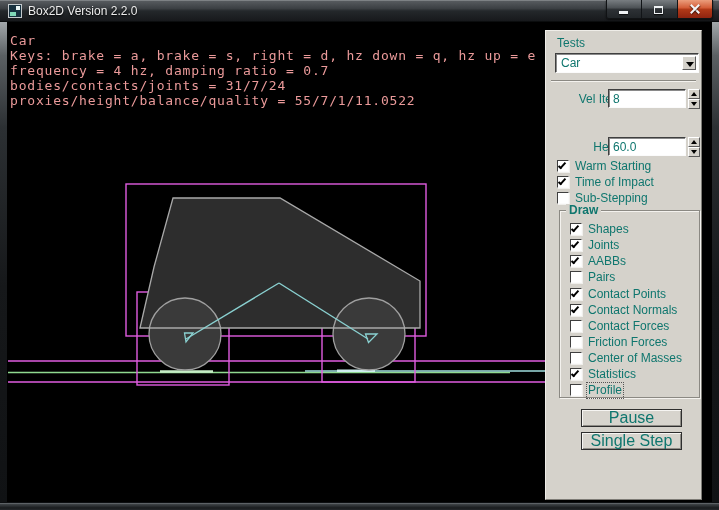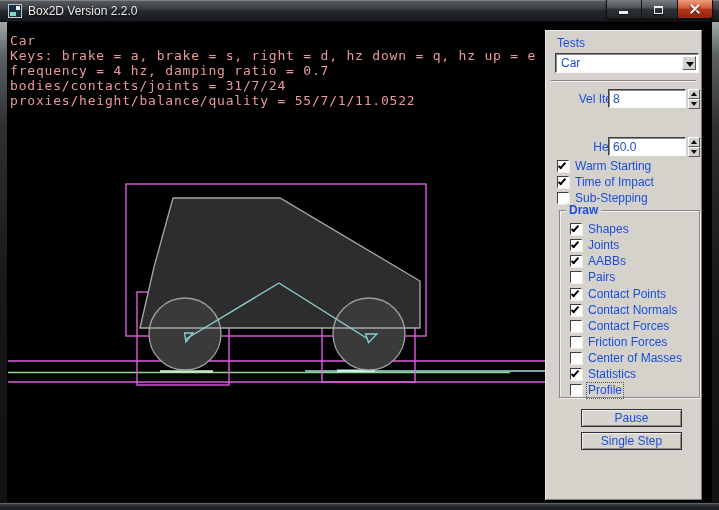--- a/index.html
+++ b/index.html
@@ -49,21 +49,21 @@
   .canvas{position:absolute;left:8px;top:22px;width:703px;height:480px;background:#000;}
   .stats{position:absolute;left:2px;top:11px;color:#eb9a9a;
     font-family:"DejaVu Sans Mono",monospace;font-size:13px;letter-spacing:0.8px;}
   .stats div{height:15px;line-height:15px;white-space:pre;}
   svg{position:absolute;left:0;top:0;}
 
   
   .panel{position:absolute;left:545px;top:30px;width:157px;height:470px;background:#d5d2cb;
     border-top:1px solid #efede8;border-left:1px solid #efede8;
     border-right:1px solid #7e7c76;border-bottom:1px solid #7e7c76;
-    font-size:12px;color:#1d4ed8;}
+    font-size:12px;color:#0f766e;}
   .panel-label{position:absolute;left:11px;top:5px;}
   .combo{position:absolute;left:9px;top:22px;width:144px;height:20px;background:#fff;
     border-top:1px solid #3f3f3f;border-left:1px solid #3f3f3f;
     border-bottom:1px solid #fbfbfb;border-right:1px solid #fbfbfb;
     box-shadow:inset 1px 1px 0 #8a8a8a;}
   .combo-value{position:absolute;left:5px;top:2px;line-height:14px;}
   .combo-btn{position:absolute;right:2px;top:2px;width:14px;height:14px;background:#d5d2cb;
     border-top:1px solid #fff;border-left:1px solid #fff;
     border-bottom:1px solid #5a5a5a;border-right:1px solid #5a5a5a;}
   .tri-down{position:absolute;left:3px;top:5px;width:0;height:0;
@@ -98,21 +98,21 @@
   .cb-row.on .checkmark{display:block;}
   .cb-label{position:absolute;left:18px;top:0;line-height:13px;white-space:nowrap;}
   .cb-label.focused{outline:1px dotted #555;outline-offset:1px;}
 
   .groupbox{position:absolute;left:13px;top:179px;width:141px;height:188px;
     border:1px solid #8b8983;box-shadow:1px 1px 0 #f4f2ee,inset 1px 1px 0 #f4f2ee;font-weight:bold;}
   .group-label{position:absolute;left:6px;top:-7px;background:#d5d2cb;padding:0 3px;line-height:13px;}
 
   .btn{position:absolute;left:35px;width:101px;height:18px;background:#d7d4cd;
     border:1px solid #2e2e2e;box-shadow:inset 1px 1px 0 #f6f5f2,inset -1px -1px 0 #8f8d87;
-    text-align:center;line-height:16px;font-size:12px;cursor:default;}
+    text-align:center;line-height:16px;font-size:16px;cursor:default;}
 </style>
 </head>
 <body>
 
 <div class="window">
 
   <div class="titlebar">
     <div class="titlebar-highlight"></div>
     <div class="app-icon">
       <span class="glint"></span>

